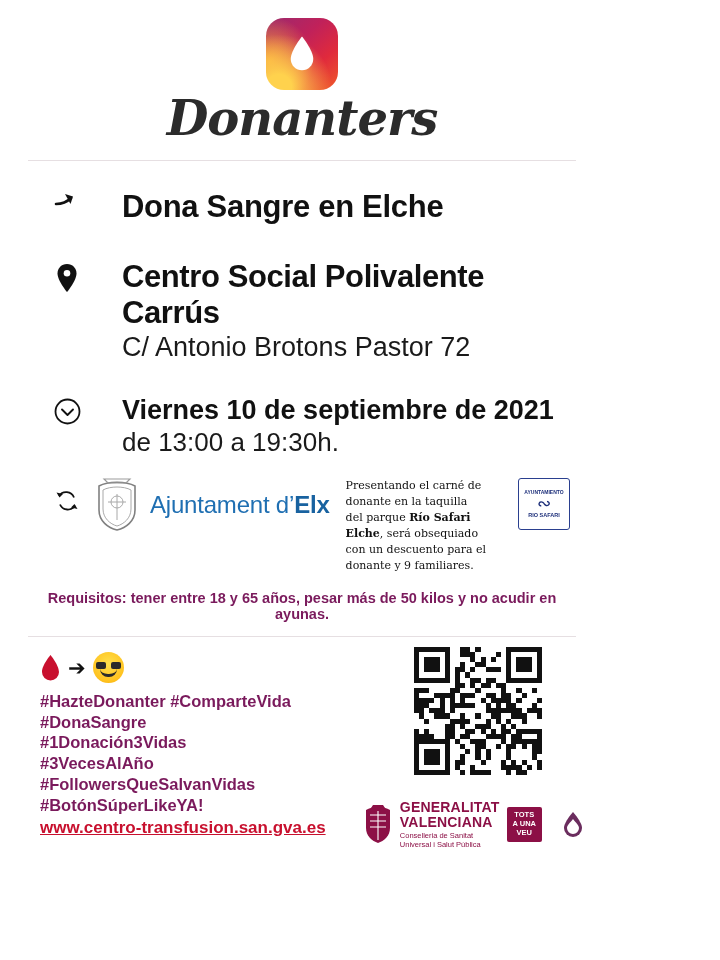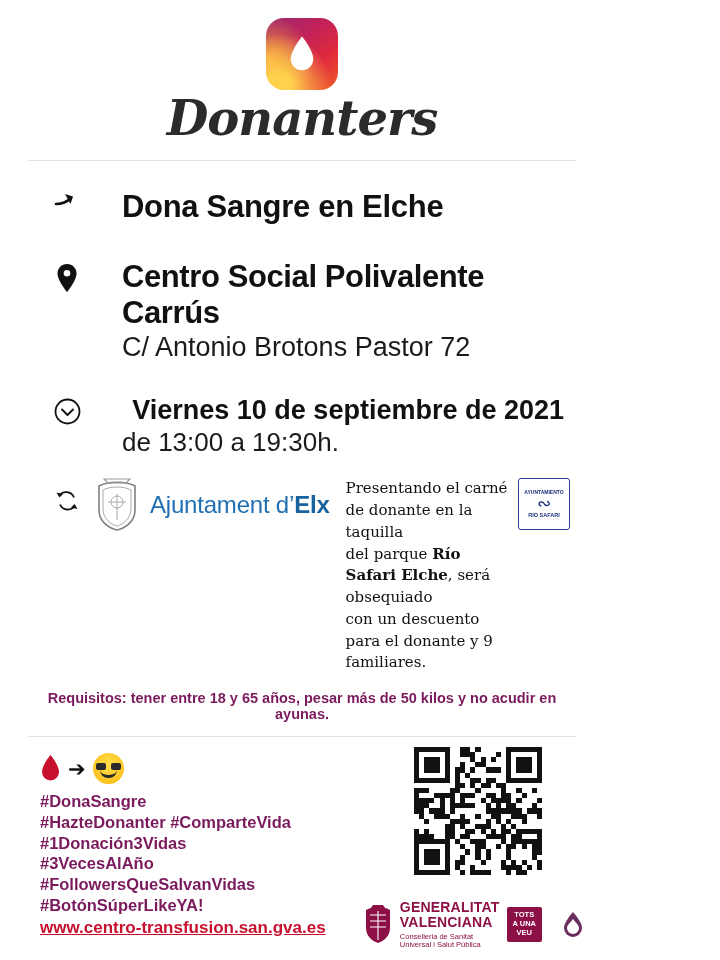--- a/index.html
+++ b/index.html
@@ -105,21 +105,20 @@
     color: #1a1a1a;
     font-weight: normal;
     line-height: 1.2;
     margin-top: 1px;
   }
   .date-line {
     font-size: 27px;
     font-weight: bold;
     color: #111;
     line-height: 1.2;
-    text-align: right;
   }
   .time-line {
     font-size: 26px;
     color: #1a1a1a;
     line-height: 1.2;
     margin-top: 1px;
   }
 
   
   .sponsor-row {
@@ -157,21 +156,21 @@
   .promo {
     flex: 1 1 auto;
     display: flex;
     align-items: flex-start;
     gap: 8px;
     padding-left: 16px;
     padding-top: 4px;
   }
   .promo-text {
     font-family: "DejaVu Serif", serif;
-    font-size: 15px;
+    font-size: 11px;
     line-height: 1.45;
     color: #111;
   }
   .promo-text .b { font-weight: bold; }
   .safari-badge {
     flex: 0 0 auto;
     width: 52px; height: 52px;
     border: 1px solid #2a3f8f;
     border-radius: 3px;
     display: flex;
@@ -428,22 +427,22 @@
       </svg>
       <span class="arrow-black">➔</span>
       <span class="smiley">
         <span class="eye l"></span>
           <span class="eye r"></span>
           <span class="mouth"></span>
       </span>
     </div>
 
     <div class="tags">
+      <div>#HazteDonanter #ComparteVida</div>
       <div>#DonaSangre</div>
-      <div>#HazteDonanter #ComparteVida</div>
       <div>#1Donación3Vidas</div>
       <div>#3VecesAlAño</div>
       <div>#FollowersQueSalvanVidas</div>
       <div>#BotónSúperLikeYA!</div>
     </div>
     <div class="site">www.centro-transfusion.san.gva.es</div>
 
     <div class="qr">
       <div class="qrgrid" id="qrgrid">
           <i></i>

